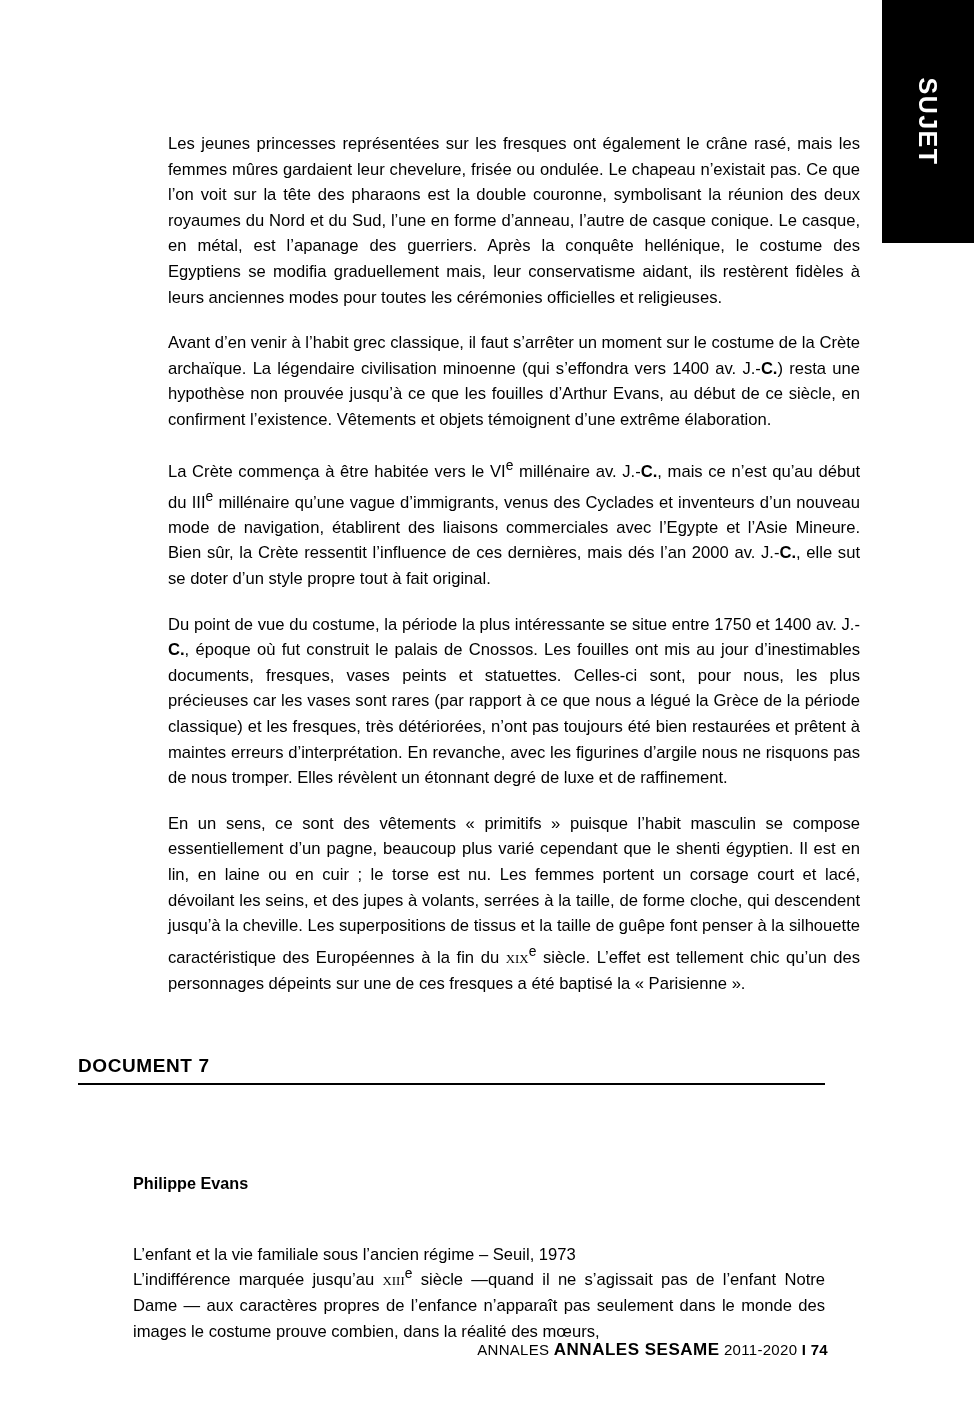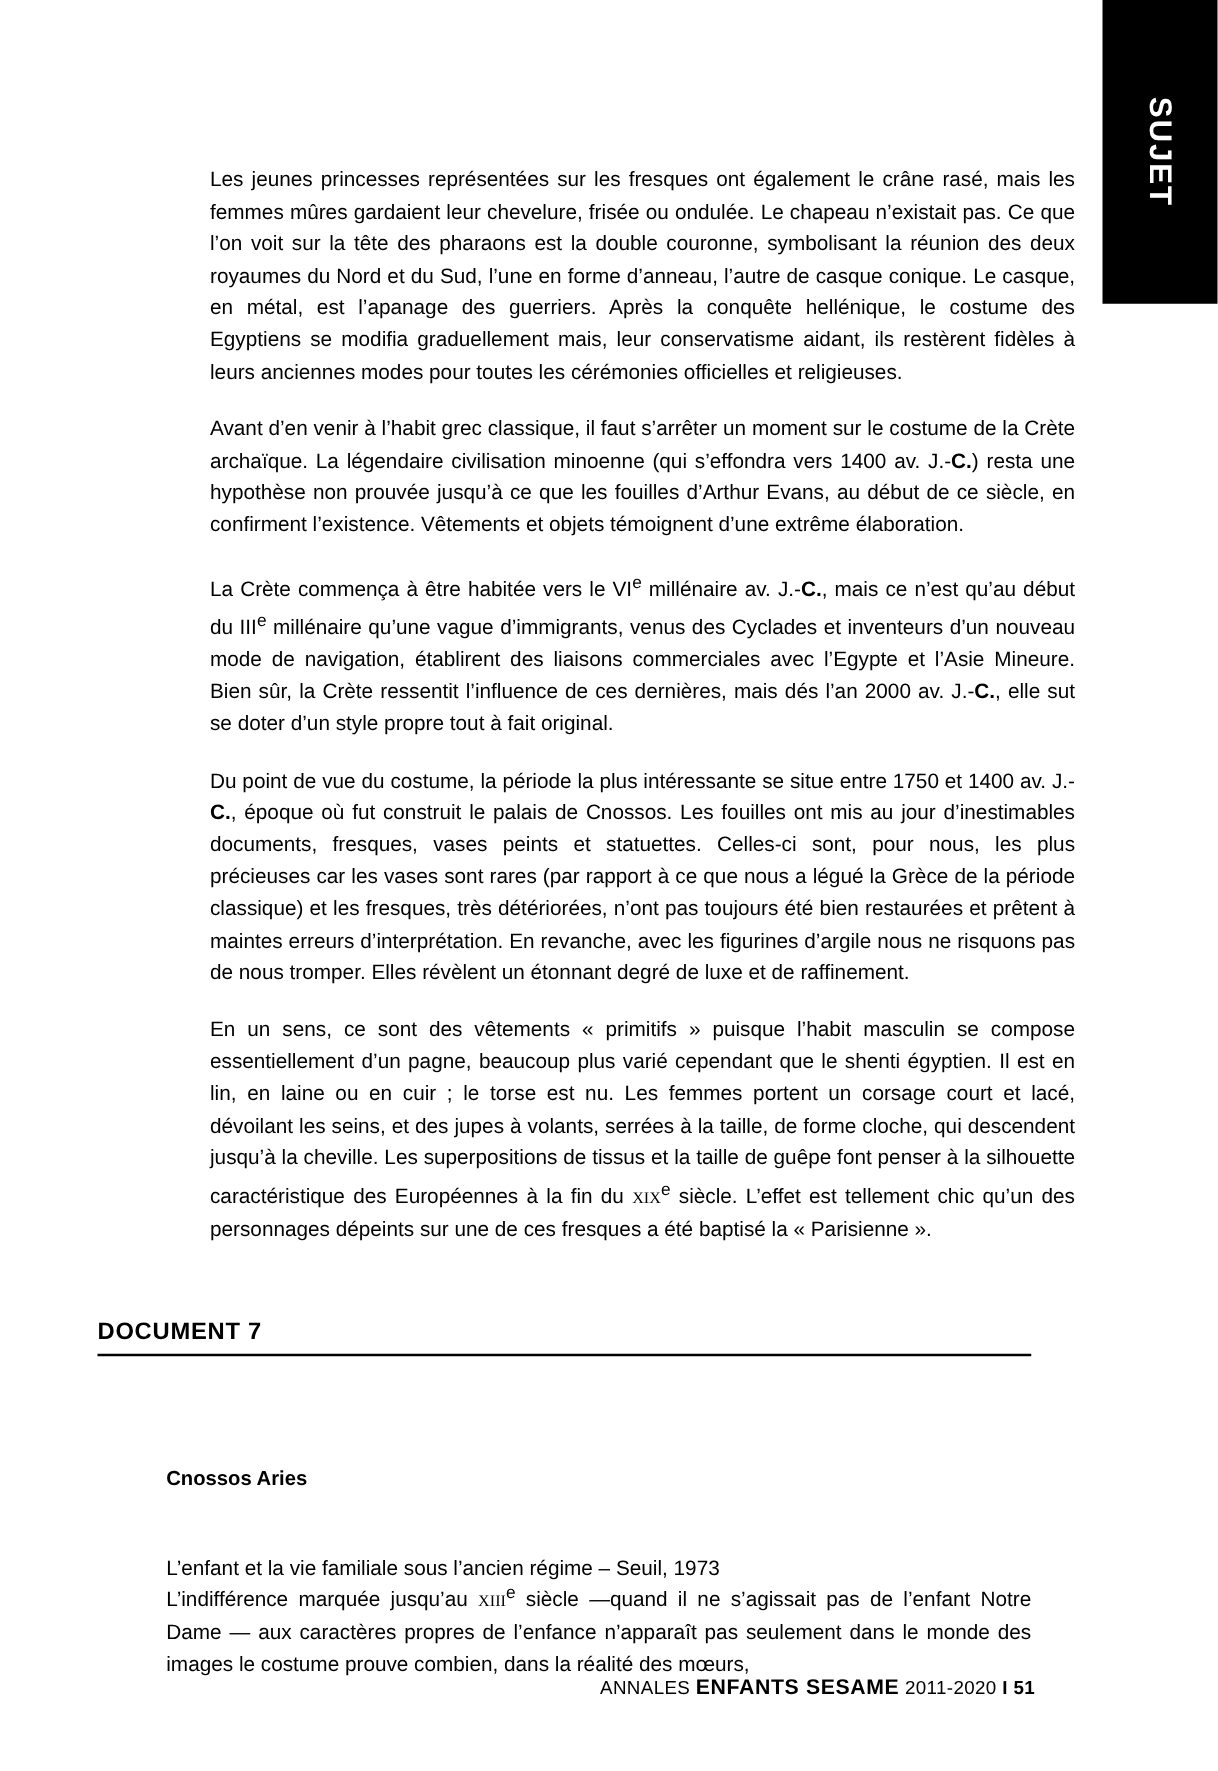--- a/index.html
+++ b/index.html
@@ -162,32 +162,32 @@
     <p class="body-text">En un sens, ce sont des vêtements « primitifs » puisque l’habit masculin se compose essentiellement d’un pagne, beaucoup plus varié cependant que le shenti égyptien. Il est en lin, en laine ou en cuir ; le torse est nu. Les femmes portent un corsage court et lacé, dévoilant les seins, et des jupes à volants, serrées à la taille, de forme cloche, qui descendent jusqu’à la cheville. Les superpositions de tissus et la taille de guêpe font penser à la silhouette caractéristique des Européennes à la fin du <span class="sc">XIX</span><sup>e</sup> siècle. L’effet est tellement chic qu’un des personnages dépeints sur une de ces fresques a été baptisé la « Parisienne ».</p>
 
   </div>
 
   <div class="doc-heading-wrap">
     <div class="doc-heading">DOCUMENT 7</div>
     <div class="doc-rule"></div>
   </div>
 
 
-  <div class="author">Cnossos Aries</div>
+  <div class="author">Philippe Evans</div>
   <div class="source">L’enfant et la vie familiale sous l’ancien régime – Seuil, 1973</div>
 
   <div class="tail-text">
     <p class="body-text">L’indifférence marquée jusqu’au <span class="sc">XIII</span><sup>e</sup> siècle —quand il ne s’agissait pas de l’enfant Notre Dame — aux caractères propres de l’enfance n’apparaît pas seulement dans le monde des images le costume prouve combien, dans la réalité des mœurs,</p>
   </div>
 
   <div class="footer">
     <span class="annales">ANNALES</span>
-    <span class="concours">ENFANTS SESAME</span>
+    <span class="concours">ANNALES SESAME</span>
     <span class="years">2011-2020</span>
-    <span class="pagenum">I 51</span>
+    <span class="pagenum">I 74</span>
   </div>
 
 </div>
 
 <div class="side-rail">
   <div class="black-block"></div>
   <div class="sujet-label">SUJET</div>
 
 </div>
 

